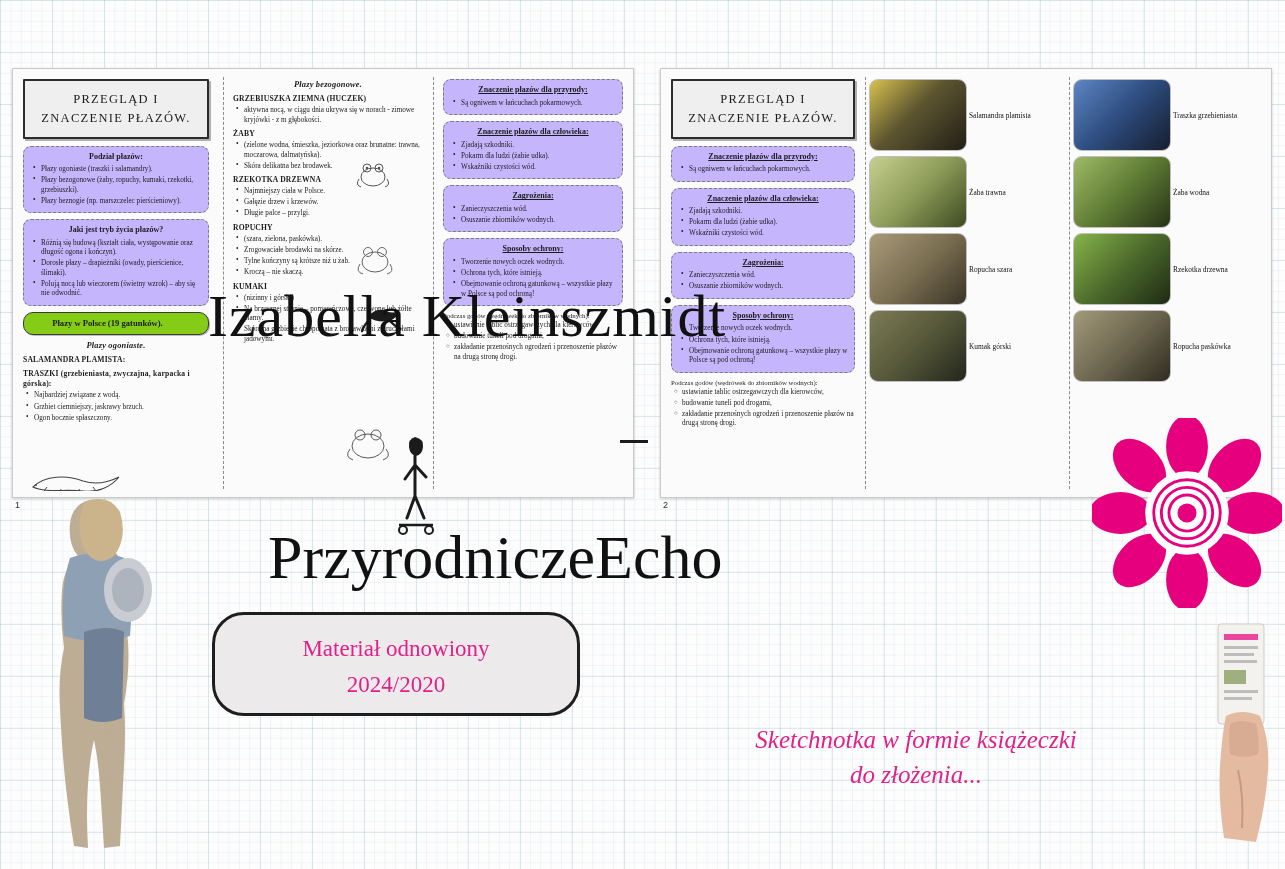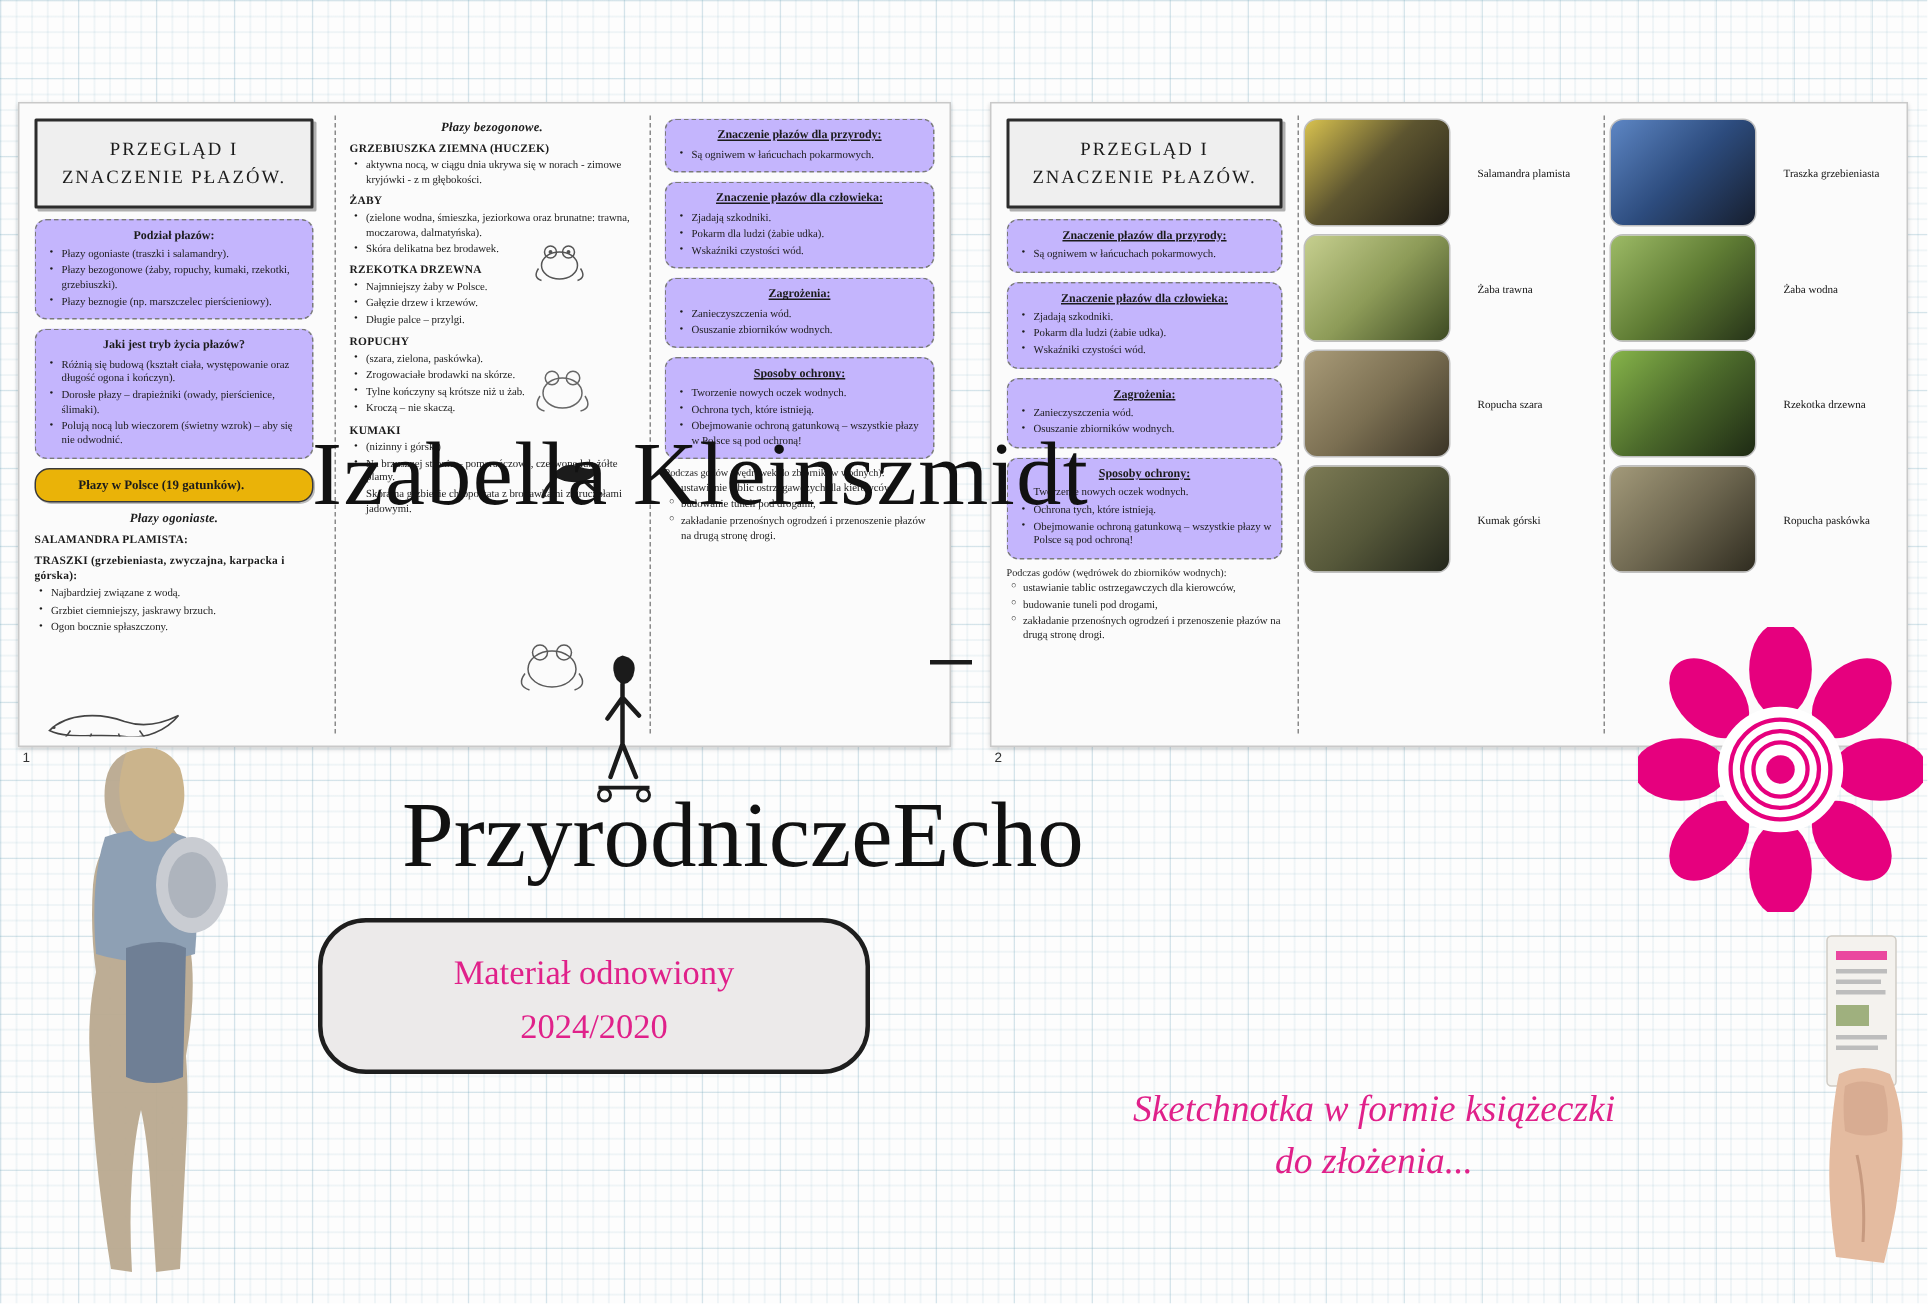--- a/index.html
+++ b/index.html
@@ -119,21 +119,21 @@
   .dash-box {
     border: 1px dashed #7a7a7a;
     border-radius: 8px;
     padding: 4px 6px 4px 6px;
     margin-bottom: 6px;
     background: #c4b5fd;
   }
   .plain { margin-bottom: 4px; }
 
   
-  .photo-row { display: flex; align-items: center; gap: 18px; margin-bottom: 5px; }
+  .photo-row { display: flex; align-items: center; gap: 2px; margin-bottom: 5px; }
   .photo {
     width: 98px;
     height: 72px;
     border-radius: 9px;
     border: 1px solid #bfbfbf;
     box-sizing: border-box;
     flex: 0 0 auto;
   }
   .photo-lab {
     font-size: 7.4px;
@@ -229,21 +229,21 @@
 
       <div class="dash-box">
         <div class="hdr">Jaki jest tryb życia płazów?</div>
         <ul>
           <li>Różnią się budową (kształt ciała, występowanie oraz długość ogona i kończyn).</li>
           <li>Dorosłe płazy – drapieżniki (owady, pierścienice, ślimaki).</li>
           <li>Polują nocą lub wieczorem (świetny wzrok) – aby się nie odwodnić.</li>
         </ul>
       </div>
 
-      <div class="box" style="padding:4px 23px 2px 6px; background:#eab308;">
+      <div class="box" style="padding:4px 23px 2px 6px; background:#84cc16;">
         <div class="hdr" style="font-size:8.6px;">Płazy w Polsce (19 gatunków).</div>
       </div>
 
       <div class="sub script">Płazy ogoniaste.</div>
 
       <div class="plain">
         <div class="sub">SALAMANDRA PLAMISTA:</div>
       </div>
 
       <div class="plain">
@@ -278,21 +278,21 @@
         <div class="sub">ŻABY</div>
         <ul>
           <li>(zielone wodna, śmieszka, jeziorkowa oraz brunatne: trawna, moczarowa, dalmatyńska).</li>
           <li>Skóra delikatna bez brodawek.</li>
         </ul>
       </div>
 
       <div class="plain">
         <div class="sub">RZEKOTKA DRZEWNA</div>
         <ul>
-          <li>Najmniejszy żaby w Polsce.</li>
+          <li>Najmniejszy ciała w Polsce.</li>
           <li>Gałęzie drzew i krzewów.</li>
           <li>Długie palce – przylgi.</li>
         </ul>
       </div>
 
       <div class="plain">
         <div class="sub">ROPUCHY</div>
         <ul>
           <li>(szara, zielona, paskówka).</li>
           <li>Zrogowaciałe brodawki na skórze.</li>

